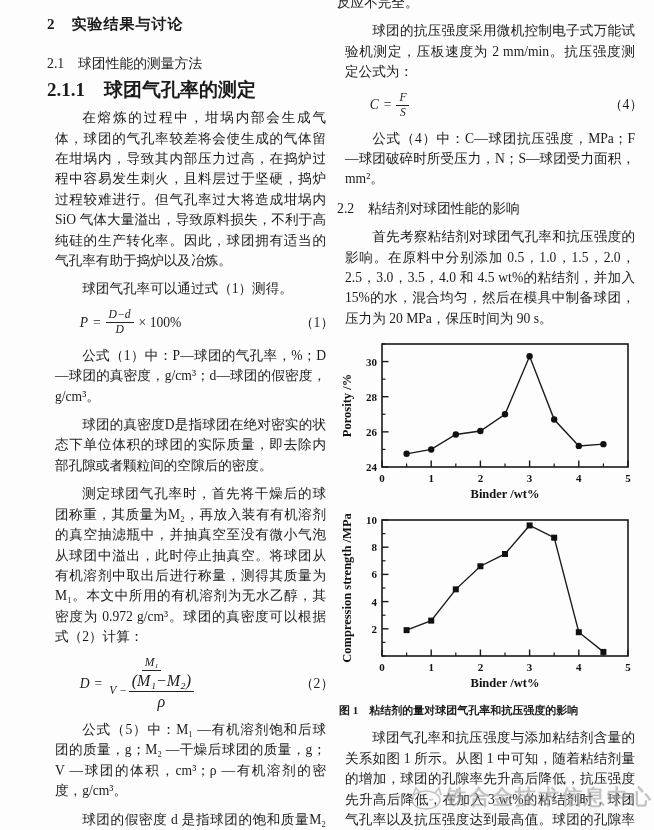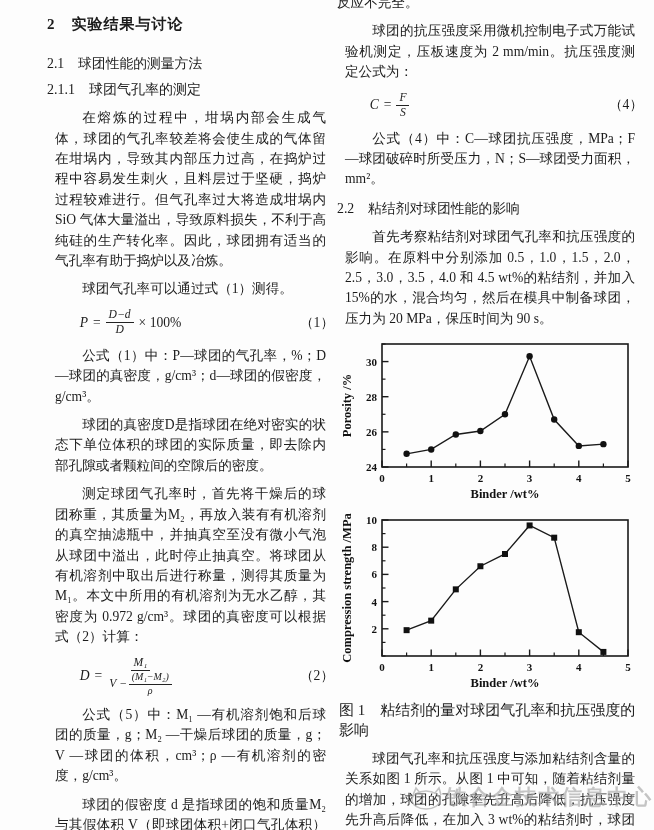--- a/index.html
+++ b/index.html
@@ -6,33 +6,33 @@
   .page{
     position:relative;width:654px;height:830px;margin:0 auto;
     background:#fdfdfd;overflow:hidden;
     font-family:"Liberation Serif","DejaVu Serif",serif;color:#1b1b1b;
   }
   .col{position:absolute;font-size:13.6px;line-height:20.4px;text-align:justify;}
   .col-left{left:47px;top:10px;width:287px;}
   .col-right{left:337px;top:-7px;width:306px;}
   h1.sec{font-size:15px;font-weight:bold;margin:4px 0 20px 0;letter-spacing:1px;}
   h2.sub{font-size:13.8px;font-weight:normal;margin:9px 0 5px 0;}
-  h3.subsub{font-size:14px;font-weight:normal;margin:0 0 4px 0;}
+  h3.subsub{font-size:19px;font-weight:bold;margin:0 0 4px 0;}
   p.body{margin:8px;text-indent:2em;}
   p.noindent{margin:0;text-indent:0;}
   .formula{display:flex;align-items:center;margin:8px 0 8px 0;padding-left:2.4em;font-size:13.6px;}
   .f-body{display:inline-flex;align-items:center;gap:5px;}
   .it{font-style:italic;}
   .frac{display:inline-flex;flex-direction:column;align-items:center;font-size:11.6px;line-height:1.25;vertical-align:middle;}
   .frac .num{border-bottom:1px solid #222;padding:0 3px;}
   .frac .den{padding:0 2px;display:inline-flex;align-items:center;gap:2px;}
-  .frac.inner{font-size:10px;}
+  .frac.inner{font-size:16px;}
   .f-tag{margin-left:auto;font-style:normal;}
   .chart-wrap{margin:3px 0 0 0;text-align:center;}
-  .fig-caption{font-size:15px;font-weight:normal;margin:2px 0 6px 2px;text-align:left;text-indent:0;}
+  .fig-caption{font-size:11px;font-weight:bold;margin:2px 0 6px 2px;text-align:left;text-indent:0;}
   .tick{font-family:"Liberation Serif",serif;font-size:11px;font-weight:bold;fill:#111;}
   .axlabel{font-family:"Liberation Serif",serif;font-size:12.5px;font-weight:bold;fill:#111;}
   .watermark{
     position:absolute;left:408px;top:783px;display:flex;align-items:flex-end;gap:4px;
     color:#9f9f9f;opacity:.6;font-size:21px;font-weight:bold;letter-spacing:2px;white-space:nowrap;
   }
 </style>
 </head>
 <body>
 

